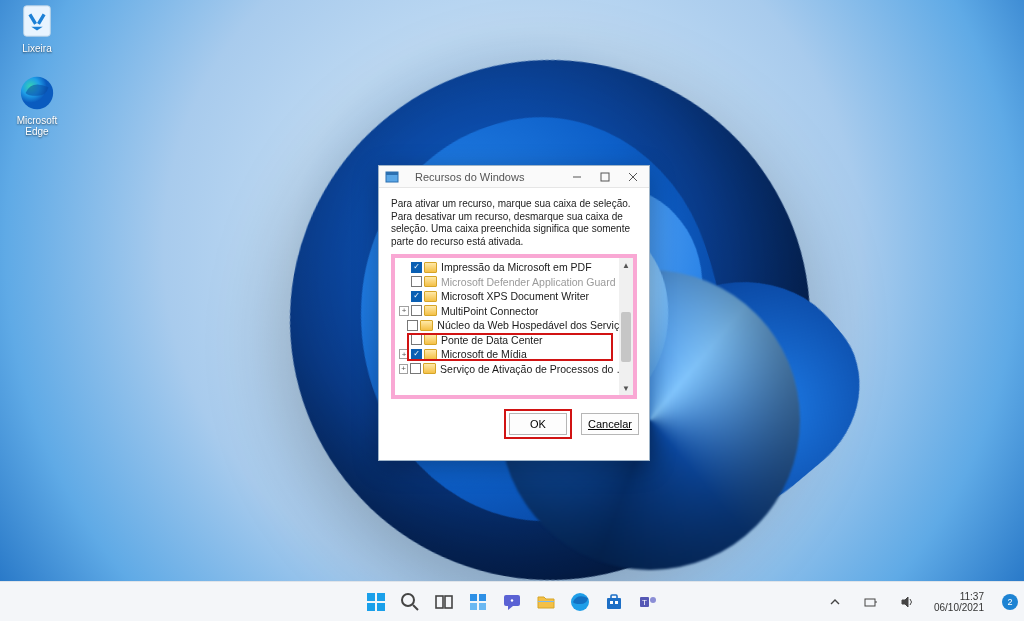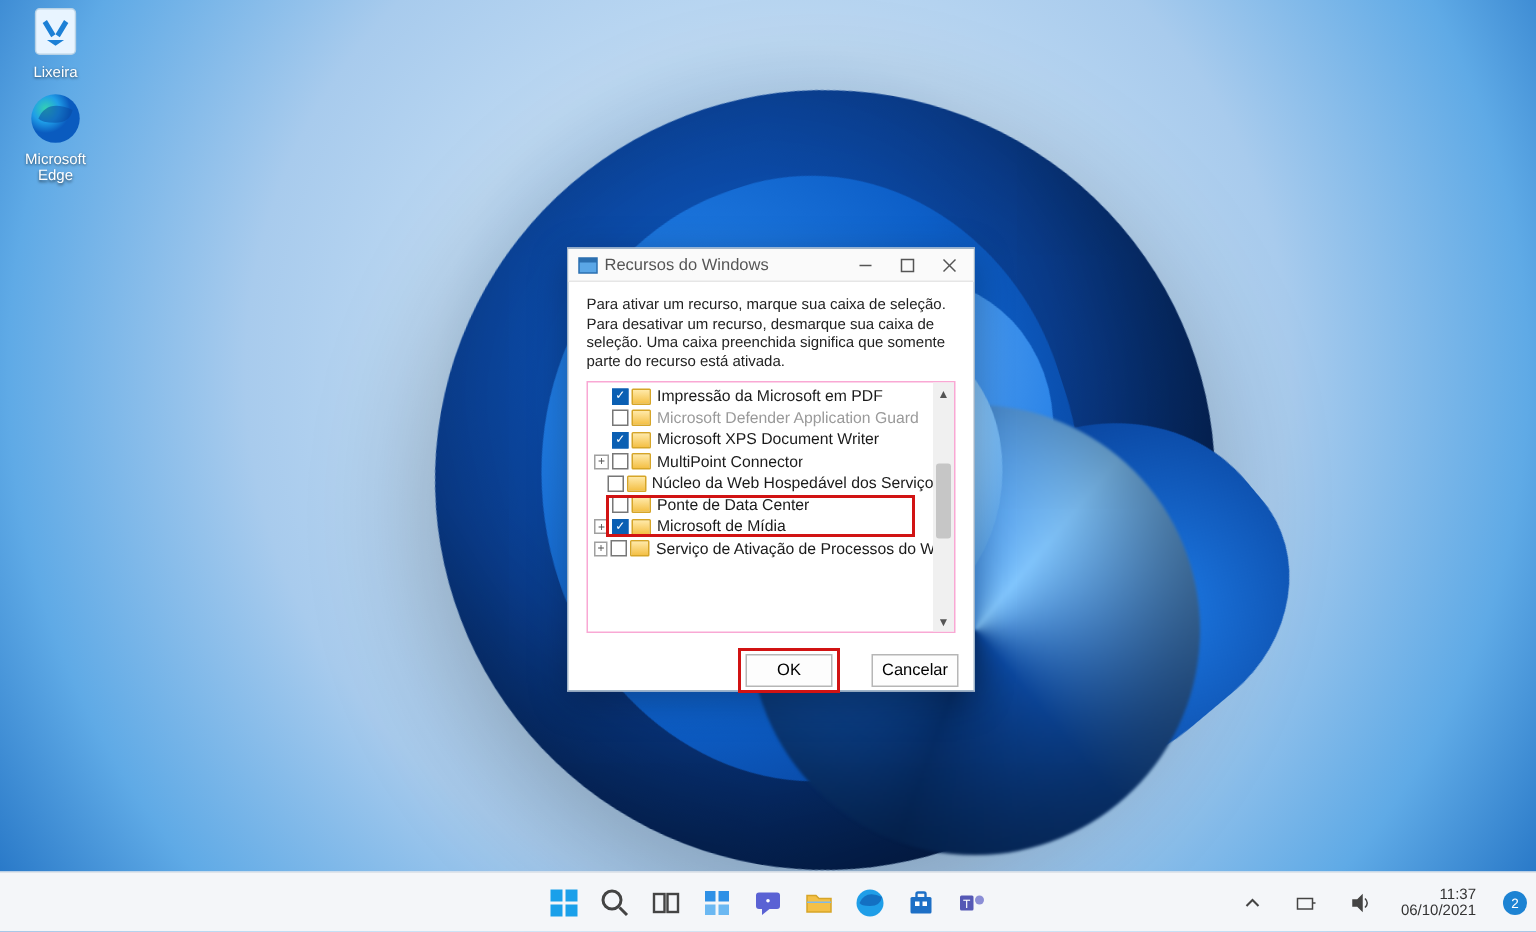--- a/index.html
+++ b/index.html
@@ -16,58 +16,58 @@
   .p2 { width: 360px; height: 400px; left: 170px; top: 60px; background: radial-gradient(circle at 30% 30%, #2a8bf0 0%, #0d5fc8 55%, #073b8e 90%); transform: rotate(-18deg); border-radius: 54% 46% 52% 48%; }
   .p3 { width: 260px; height: 290px; left: 240px; top: 110px; background: radial-gradient(circle at 30% 28%, #7bbdf8 0%, #2e86e8 60%, #0e55b4 95%); transform: rotate(22deg); border-radius: 60% 40% 55% 45%; }
   .p4 { width: 180px; height: 200px; left: 300px; top: 160px; background: radial-gradient(circle at 40% 30%, #d6ecff 0%, #8cc6f6 50%, #3e92e4 90%); transform: rotate(-10deg); border-radius: 55% 45% 58% 42%; }
   .p5 { width: 220px; height: 250px; left: 430px; top: 210px; background: radial-gradient(circle at 65% 40%, #1d7ae5 0%, #0b4aa6 60%, #042661 95%); transform: rotate(50deg); border-radius: 58% 42% 50% 50%; }
   .swirl { width: 300px; height: 300px; left: 310px; top: 210px; border-radius: 50%; background: conic-gradient(from 200deg, #06306e 0deg, #1869cf 120deg, #82c7ff 200deg, #0c49a1 300deg, #06306e 360deg); filter: blur(1px); box-shadow: inset -30px -30px 90px rgba(0,0,0,.45); }
 
   
   .desk-icon { position: absolute; width: 62px; text-align: center; color: #fff; text-shadow: 0 1px 2px rgba(0,0,0,.6); font-size: 10px; cursor: pointer; }
   .desk-icon .glyph { width: 38px; height: 38px; margin: 0 auto 3px; display: flex; align-items: center; justify-content: center; }
   .d-lixeira { left: 6px; top: 2px; }
-  .d-edge    { left: 6px; top: 60px; }
+  .d-edge    { left: 6px; top: 74px; }
 
   
   .dialog {
     position: absolute; left: 378px; top: 165px; width: 272px; height: 296px;
     background: #fff; border: 1px solid #9fb4c8; box-shadow: 0 6px 24px rgba(0,0,0,.28);
     display: flex; flex-direction: column;
   }
   .titlebar { height: 22px; display: flex; align-items: center; padding: 0 2px 0 6px; font-size: 11px; color: #555; background: #fafafa; border-bottom: 1px solid #e6e6e6; }
-  .titlebar .title { flex: 1; margin-left: 4px; }
+  .titlebar .title { flex: 1; margin-left: 16px; }
   .tb-icon { width: 14px; height: 14px; }
   .tb-btn { width: 28px; height: 22px; display: flex; align-items: center; justify-content: center; color: #555; cursor: pointer; }
 
   .dlg-body { padding: 10px 12px 4px; }
   .dlg-heading { color: #0a57a6; font-size: 12.5px; margin-bottom: 6px; display: flex; align-items: center; }
   .dlg-heading .help { margin-left: auto; width: 14px; height: 14px; border-radius: 50%; background: #1d83d3; color: #fff; font-size: 10px; display: flex; align-items: center; justify-content: center; cursor: pointer; }
   .dlg-desc { font-size: 10px; color: #222; line-height: 1.25; margin-bottom: 6px; }
 
-  .feature-box { border: 1px solid #f9a8d4; height: 168px; position: relative; background: #fff; }
+  .feature-box { border: 4px solid #f9a8d4; height: 145px; position: relative; background: #fff; }
   .feature-list { font-size: 10.5px; color: #1a1a1a; padding: 2px 0; }
   .feature-list .row { display: flex; align-items: center; height: 14.5px; padding-left: 4px; white-space: nowrap; }
   .expander { width: 10px; height: 10px; border: 1px solid #a0a0a0; display: flex; align-items: center; justify-content: center; font-size: 8px; color: #555; margin-right: 2px; cursor: pointer; }
   .exp-space { width: 12px; }
   .cb { width: 11px; height: 11px; border: 1px solid #777; margin-right: 2px; display: flex; align-items: center; justify-content: center; cursor: pointer; flex-shrink: 0; }
   .cb.checked { background: #0a5fb3; border-color: #0a5fb3; }
   .cb.checked::after { content: "✓"; color: #fff; font-size: 8px; line-height: 1; }
   .folder { width: 13px; height: 11px; background: linear-gradient(#ffe9a8, #f4c046); border: 1px solid #d6a528; border-radius: 1px; margin-right: 4px; flex-shrink: 0; }
   .row .label { overflow: hidden; text-overflow: ellipsis; }
   .row.disabled .label { color: #9a9a9a; }
 
   .scrolltrack { position: absolute; right: 0; top: 0; bottom: 0; width: 14px; background: #f0f0f0; display: flex; flex-direction: column; }
   .sc-btn { height: 14px; display: flex; align-items: center; justify-content: center; font-size: 8px; color: #555; cursor: pointer; }
   .sc-thumb { flex: 0 0 50px; margin: 0 2px; background: #c6c6c6; border-radius: 2px; cursor: pointer; margin-top: 40px; }
 
   
   .annot { position: absolute; border: 2px solid #d11313; pointer-events: none; }
 
-  .dlg-buttons { margin-top: 10px; display: flex; justify-content: flex-end; gap: 26px; padding: 0 10px 10px; }
+  .dlg-buttons { margin-top: 10px; display: flex; justify-content: flex-end; gap: 14px; padding: 0 10px 10px; text-decoration: underline; }
   .btn { min-width: 58px; height: 22px; font-size: 11px; border: 1px solid #b6b6b6; background: #fdfdfd; cursor: pointer; }
 
   
   .taskbar { position: absolute; left: 0; right: 0; bottom: 0; height: 40px; background: #f4f6f9; border-top: 1px solid #dfe4ea; display: flex; align-items: center; }
   .task-center { position: absolute; left: 50%; transform: translateX(-50%); display: flex; gap: 6px; align-items: center; }
   .ticon { width: 28px; height: 28px; display: flex; align-items: center; justify-content: center; border-radius: 4px; cursor: pointer; }
   .tray { position: absolute; right: 6px; display: flex; align-items: center; gap: 18px; font-size: 10px; color: #333; }
   .tray .clock { text-align: right; line-height: 1.1; }
   .tray .ticon-sm { width: 18px; height: 18px; display: flex; align-items: center; justify-content: center; cursor: pointer; }
   .badge { width: 16px; height: 16px; border-radius: 50%; background: #1d83d3; color: #fff; font-size: 9px; display: flex; align-items: center; justify-content: center; }

